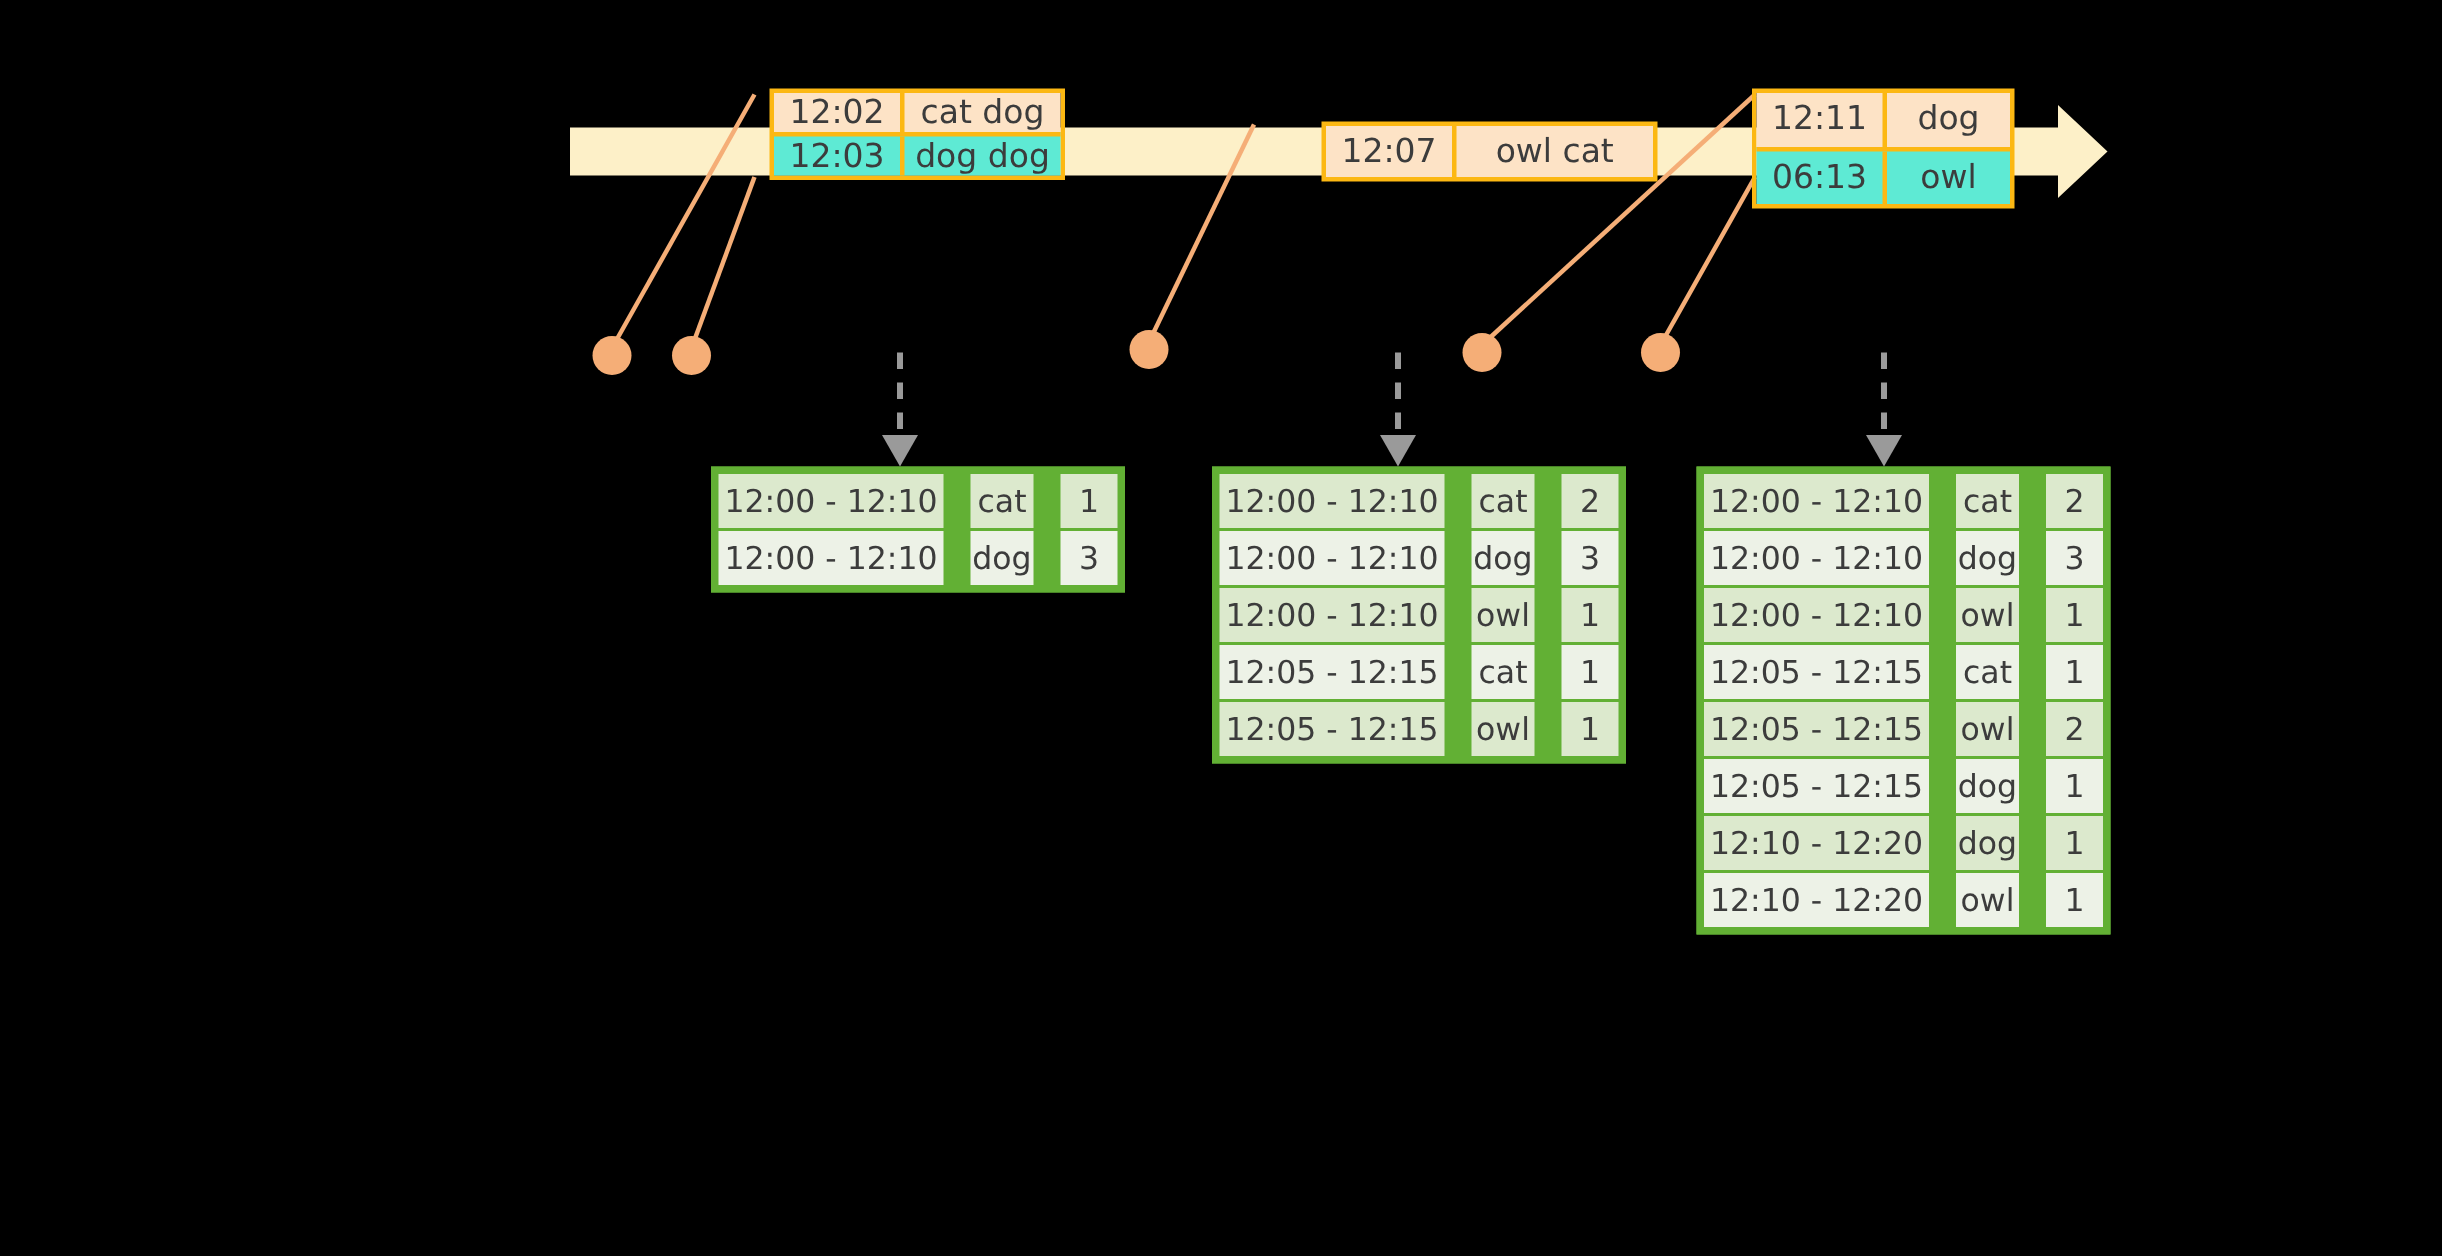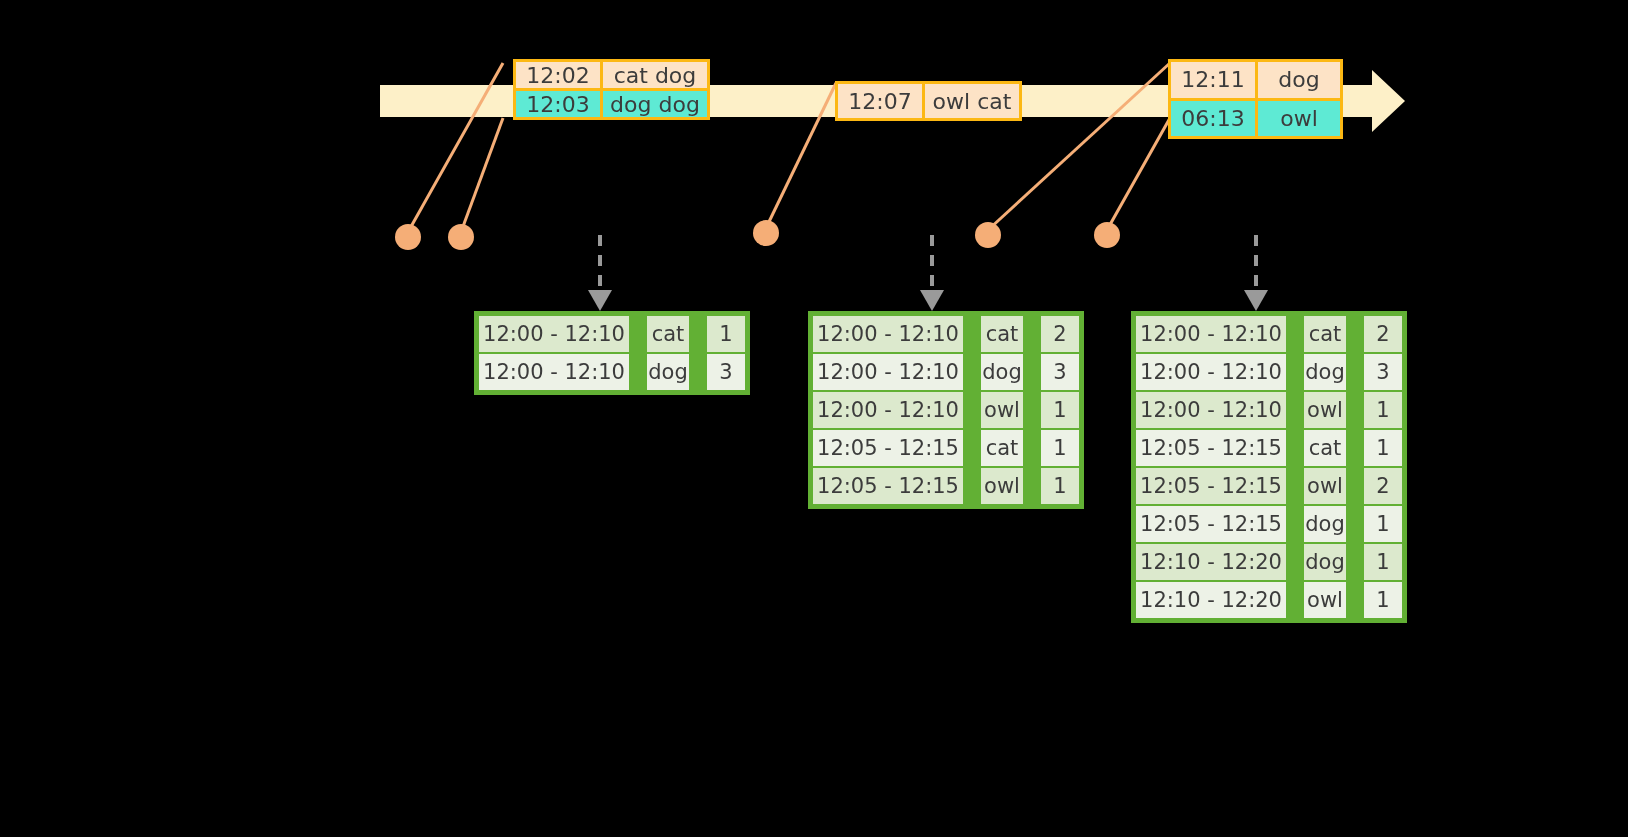--- a/index.html
+++ b/index.html
@@ -76,21 +76,21 @@
     <div class="erow shade-a">
       <div class="c-time">12:02</div>
       <div class="c-words">cat dog</div>
     </div>
     <div class="erow shade-b">
       <div class="c-time">12:03</div>
       <div class="c-words">dog dog</div>
     </div>
   </div>
 
-  <div class="ev-stack" style="left:835px;top:81px;width:187px;height:40px;">
+  <div class="ev-stack" style="left:881px;top:81px;width:224px;height:40px;">
     <div class="erow shade-a">
       <div class="c-time">12:07</div>
       <div class="c-words">owl cat</div>
     </div>
   </div>
 
   <div class="ev-stack" style="left:1168px;top:59px;width:175px;height:80px;">
     <div class="erow shade-a">
       <div class="c-time">12:11</div>
       <div class="c-words">dog</div>

